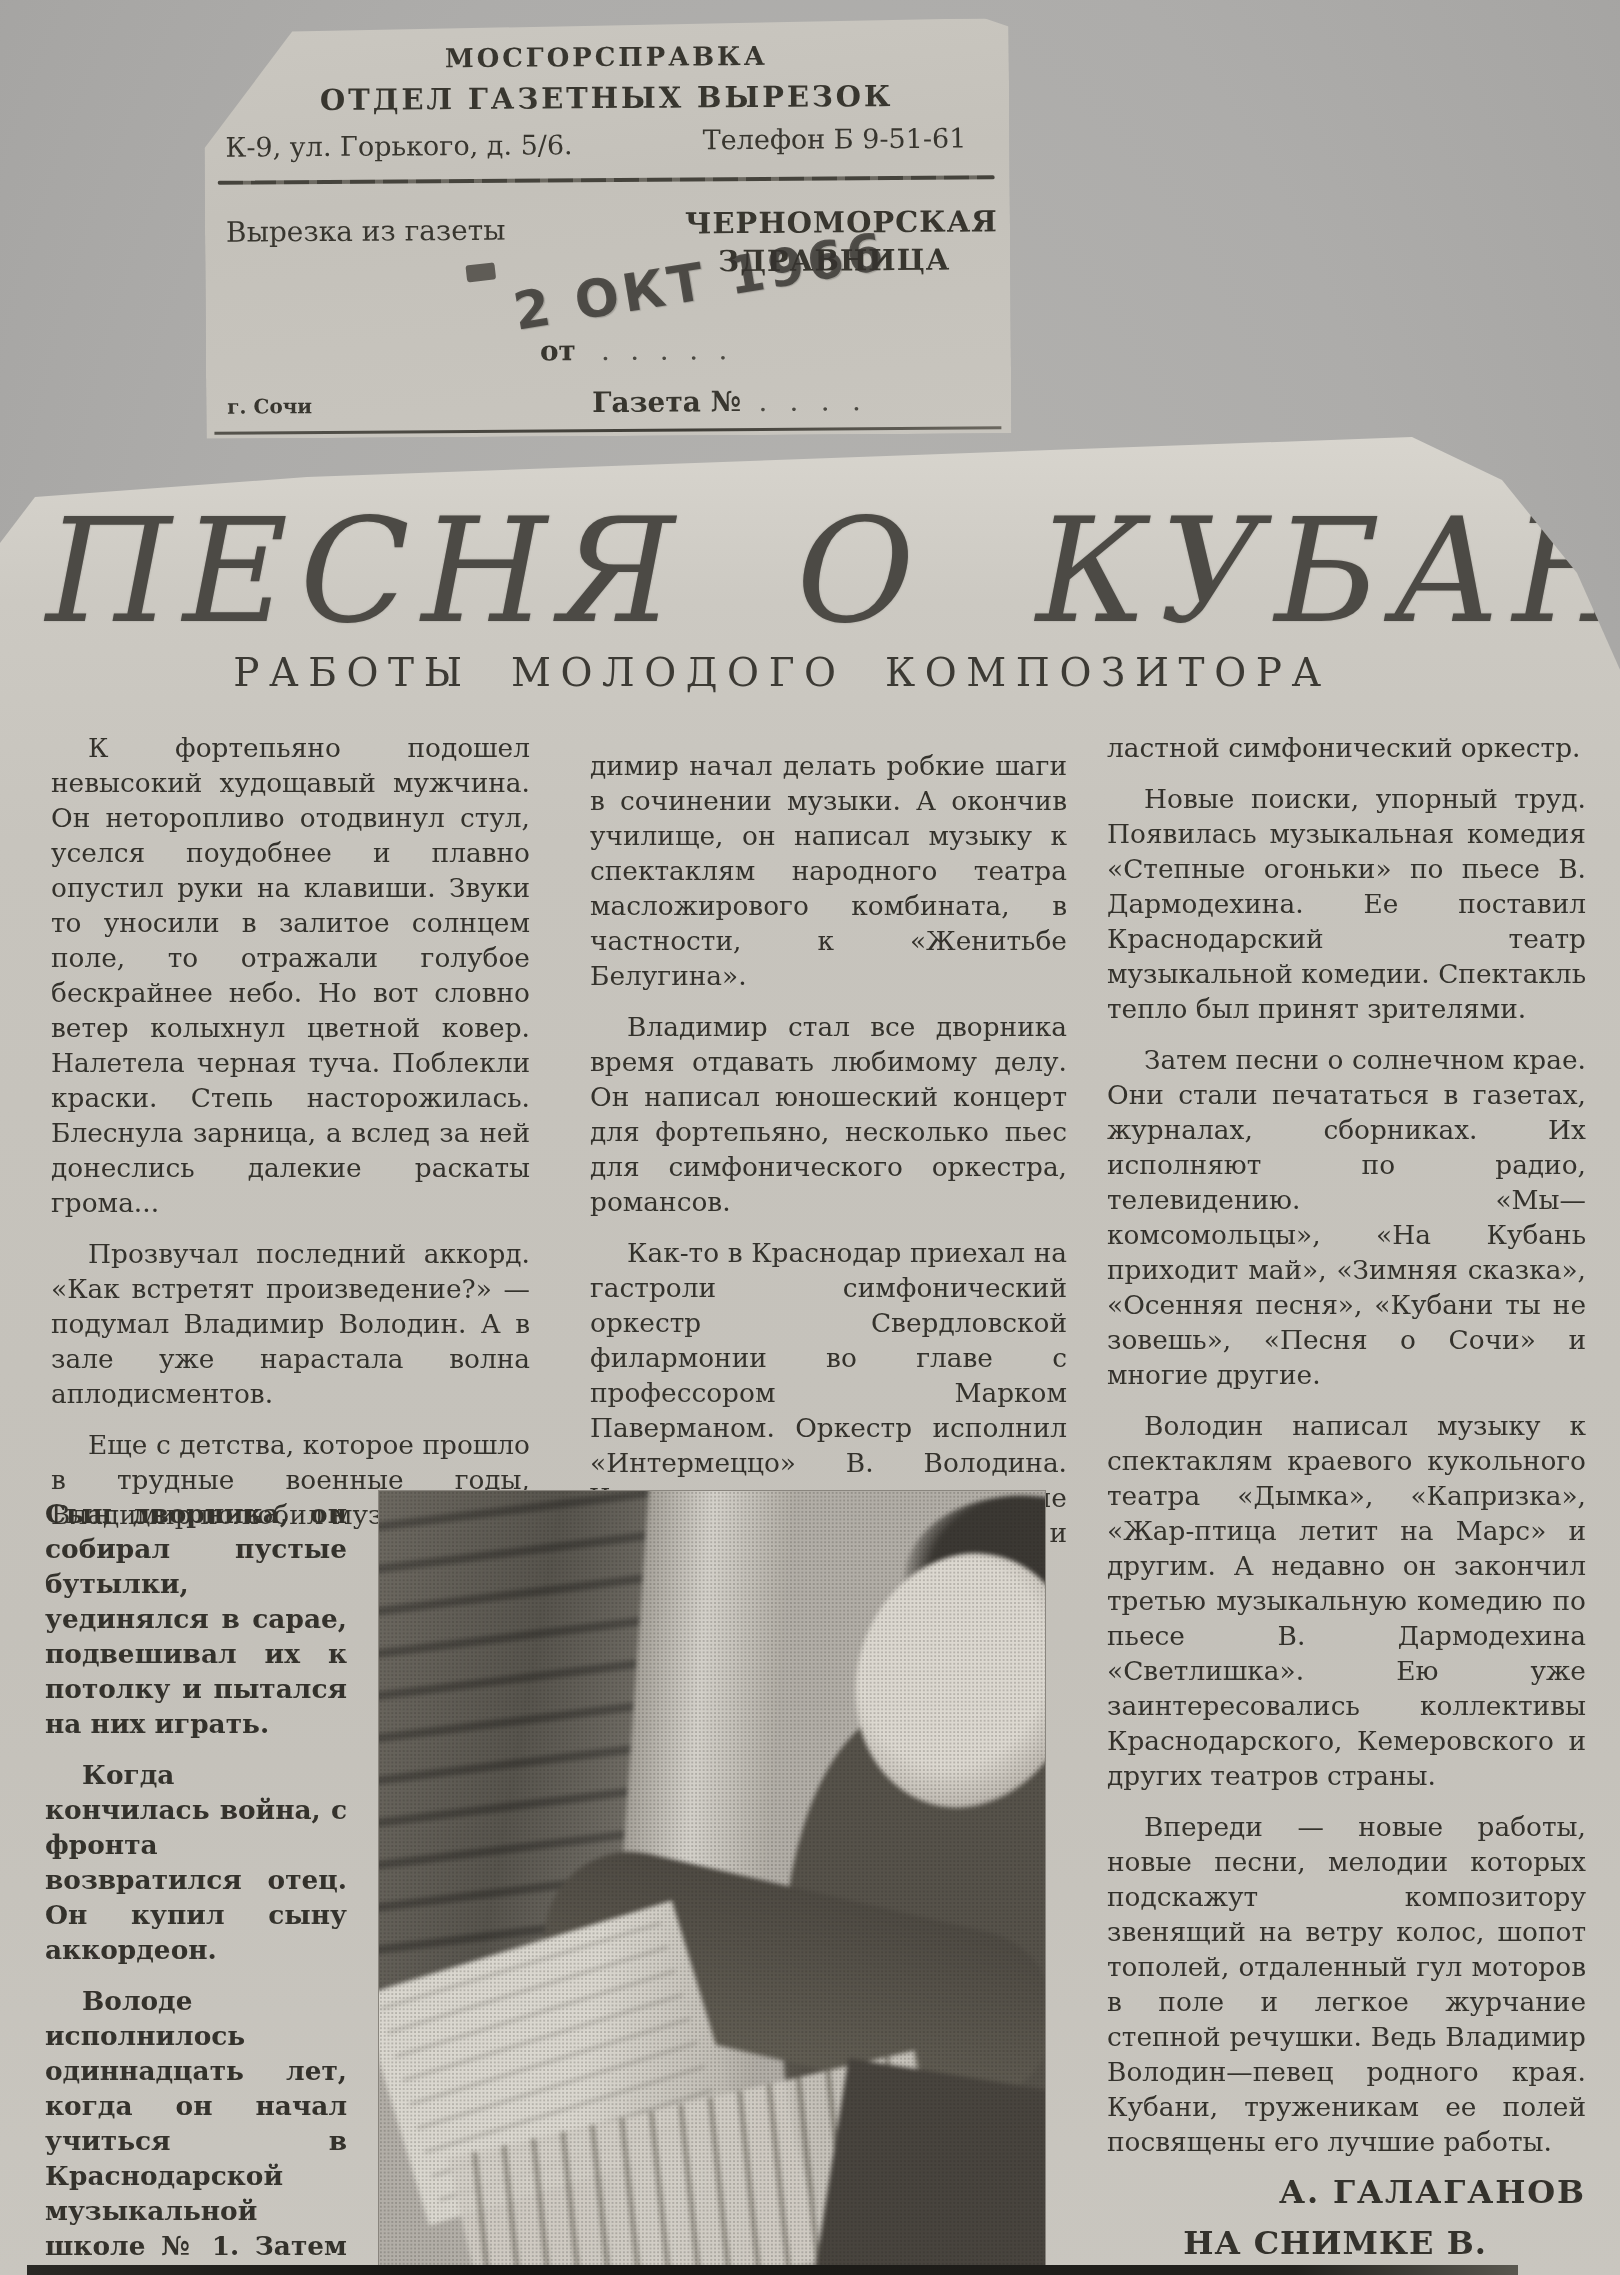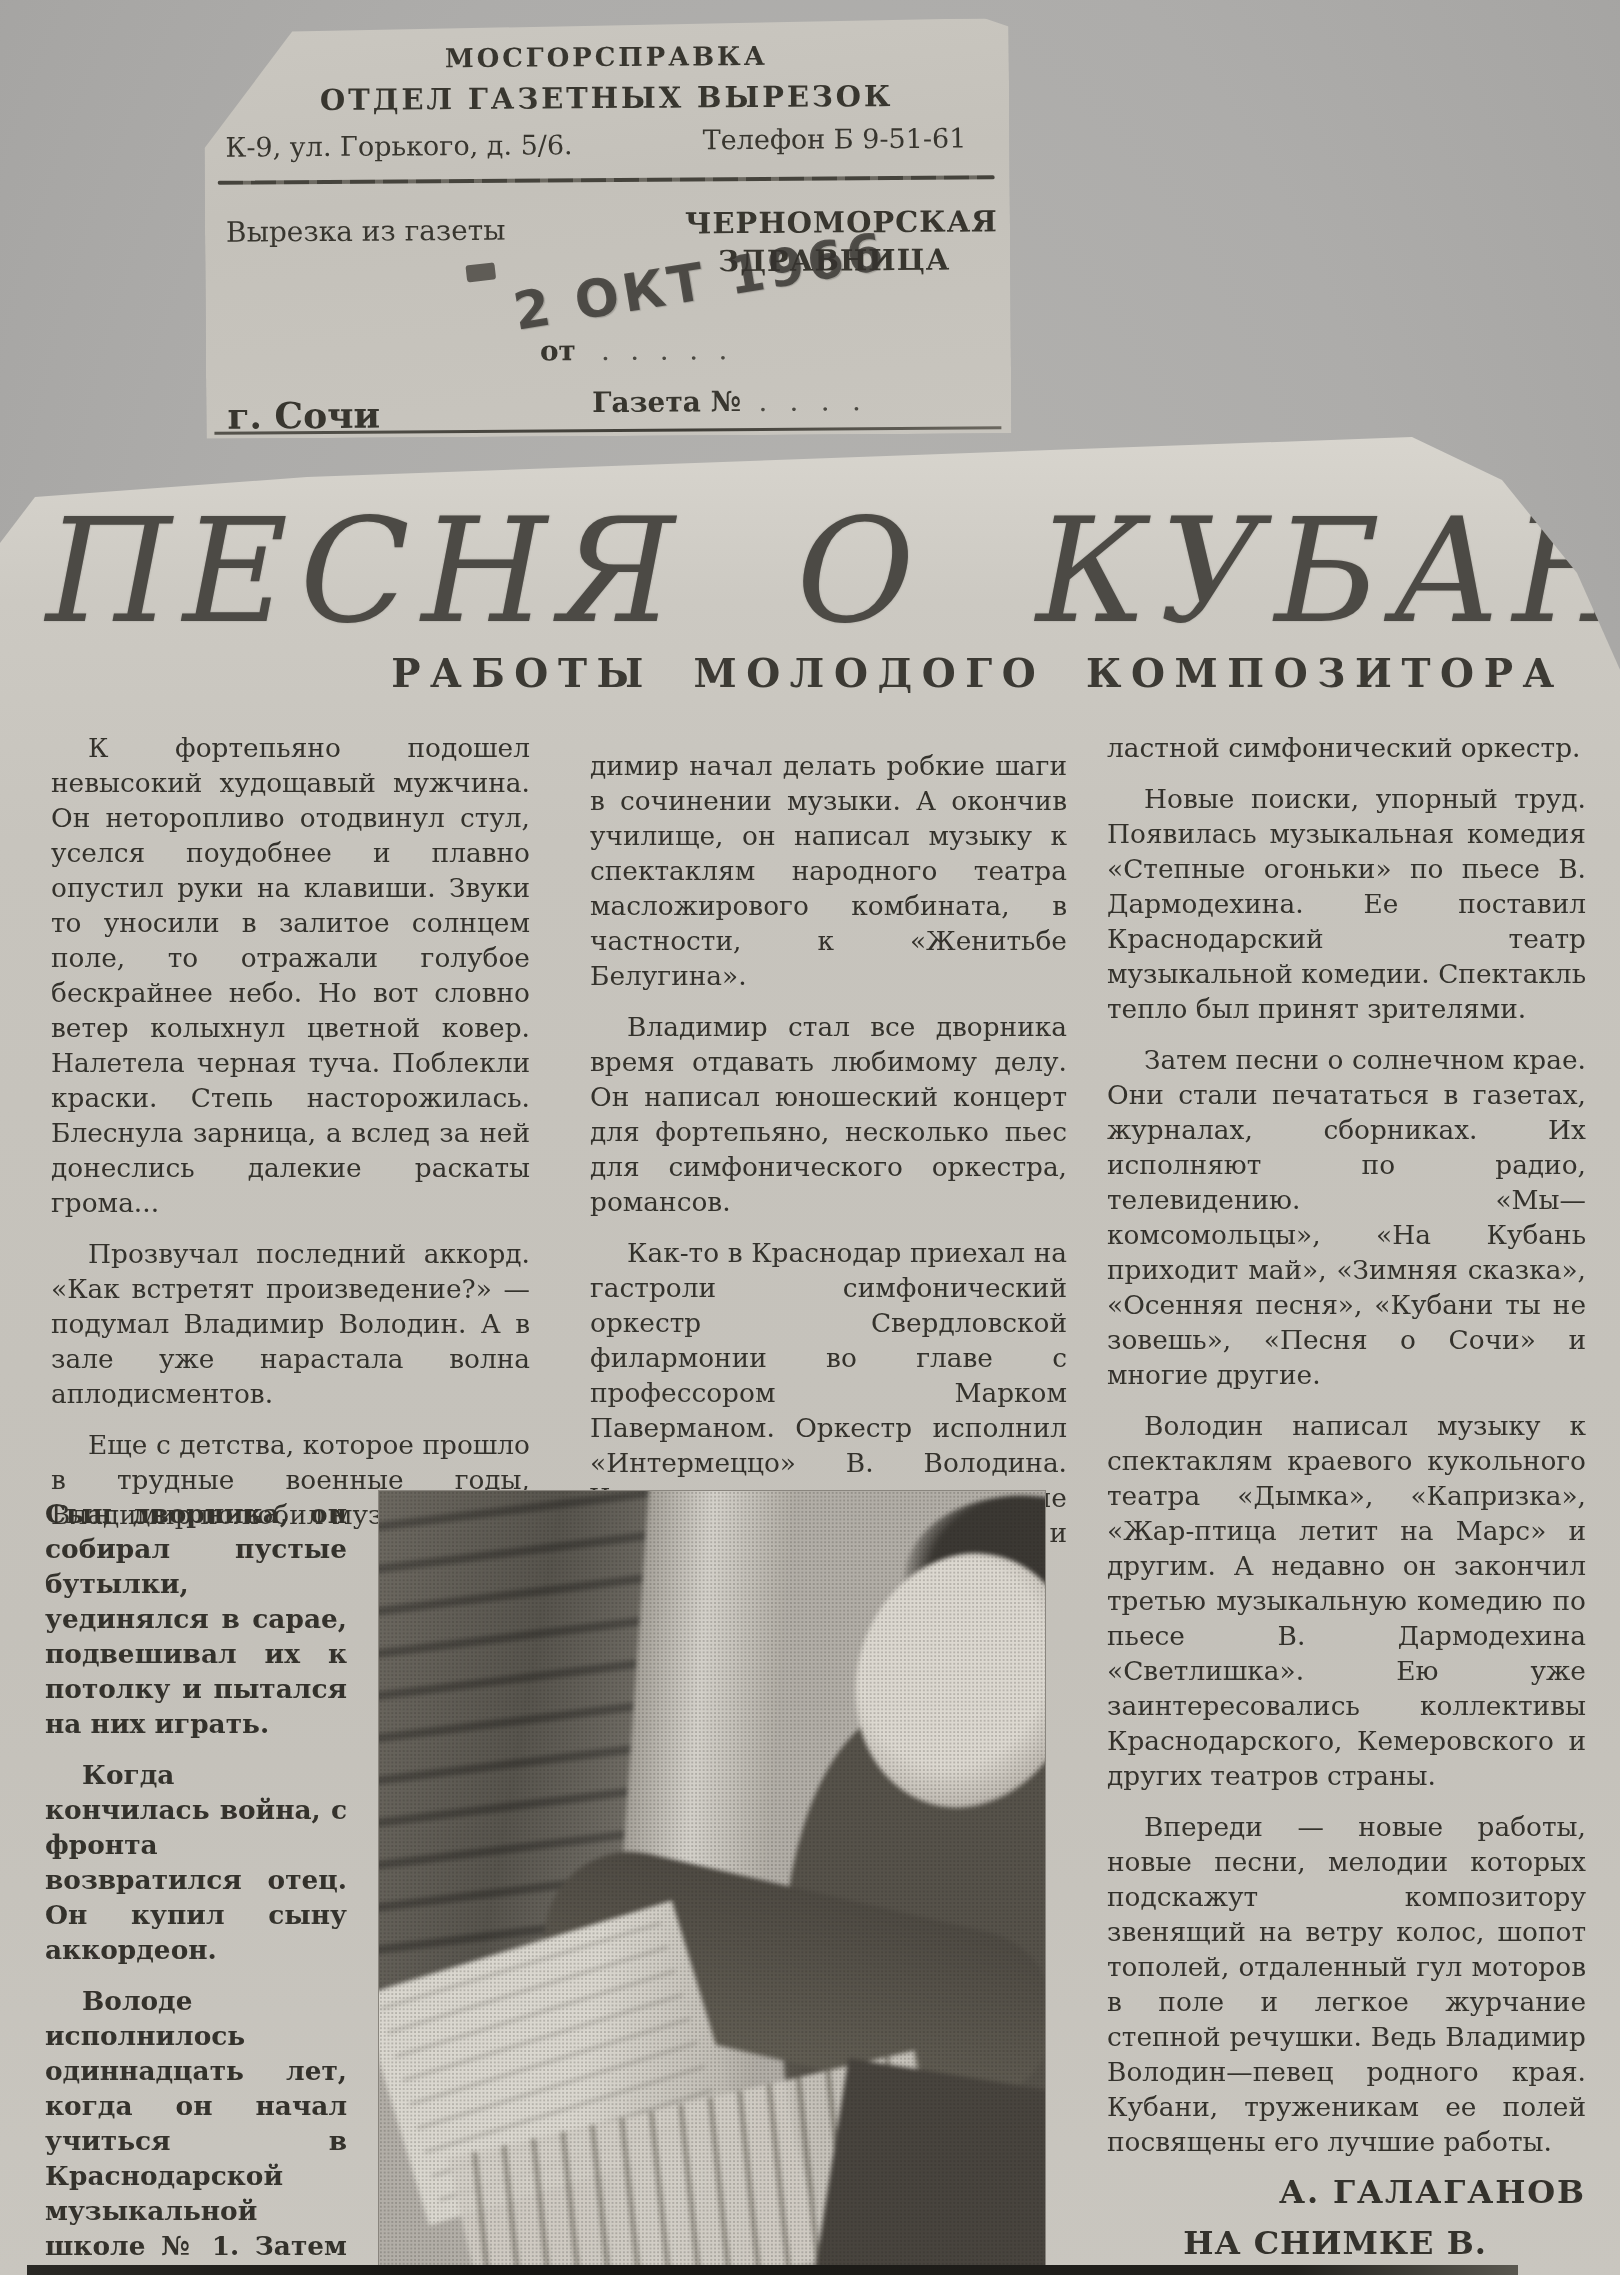--- a/index.html
+++ b/index.html
@@ -30,41 +30,41 @@
   .label .paper-name{position:absolute;top:184px;left:480px;width:298px;text-align:center;
     font-weight:bold;font-size:29px;letter-spacing:1px;line-height:38px;}
   .label .stamp{position:absolute;top:229px;left:306px;width:403px;
     font-family:"DejaVu Sans","Liberation Sans",sans-serif;font-weight:bold;
     font-size:52px;color:rgba(52,50,46,.78);transform:rotate(-9deg);letter-spacing:3.8px;
     text-shadow:1px 1px 1px rgba(52,50,46,.25);}
   .label .stamp-blob{position:absolute;top:242px;left:261px;width:29px;height:17.3px;
     background:rgba(60,58,52,.75);border-radius:2.9px;transform:rotate(-6deg);}
   .label .from-row{position:absolute;top:313px;left:334px;font-size:28px;font-weight:bold;}
   .label .from-dots{font-weight:normal;letter-spacing:5.8px;margin-left:25px;color:#4b4942;}
-  .label .city{position:absolute;top:371px;left:21px;font-size:36px;font-weight:bold;}
+  .label .city{position:absolute;top:371px;left:21px;font-size:20px;font-weight:bold;}
   .label .gazeta{position:absolute;top:365px;left:386px;font-size:28px;font-weight:bold;}
   .label .gazeta-dots{font-weight:normal;letter-spacing:6.7px;margin-left:17.3px;color:#4b4942;}
   .label .rule2{position:absolute;bottom:3.8px;left:7.7px;right:9.6px;height:2.9px;
     background:linear-gradient(90deg,#55534c,#3f3d37 60%,#6a675f);}
   
   .clip{
     position:absolute;left:0;top:437px;width:1621px;height:1839px;
     background:linear-gradient(180deg,#d8d5ce 0%,#ccc9c2 9%,#c7c4bd 22%,#c4c1ba 65%,#c9c6bf 100%);
     clip-path:polygon(0 106px,35px 60px,307px 40px,1412px 0,1502px 43px,1577px 136px,1621px 235px,1621px 1839px,0 1839px);
     color:#35332d;
   }
   .title{
     position:absolute;top:50px;left:46px;width:1528px;
     font-style:italic;font-weight:normal;font-size:144px;letter-spacing:11.5px;word-spacing:53px;
     color:#4c4a45;white-space:nowrap;
     text-shadow:0 0 1.9px rgba(76,74,69,.35);
   }
   .subtitle{
-    position:absolute;top:213px;left:0;width:1564px;text-align:right;
-    font-weight:bold;font-size:39px;letter-spacing:9.6px;word-spacing:17.3px;color:#3c3a34;
+    position:absolute;top:213px;left:0;width:1564px;text-align:center;
+    font-weight:normal;font-size:39px;letter-spacing:9.6px;word-spacing:17.3px;color:#3c3a34;
   }
   .col{position:absolute;font-size:26.4px;line-height:35px;text-align:justify;color:#34322c;}
   .col p{margin:16px;text-indent:37px;}
   .col1a{left:35px;top:277px;width:511px;}
   .col1b{left:29px;top:1043px;width:334px;font-weight:bold;}
   .col2a{left:574px;top:295px;width:509px;}
   .col3{left:1091px;top:277px;width:511px;}
   .byline{margin-top:5.8px;text-indent:0;text-align:right;font-weight:bold;font-size:32px;letter-spacing:1.9px;}
   .caption{text-indent:0;text-align:center;font-weight:bold;font-size:32px;padding-right:60px;letter-spacing:1px;}
   .credit{text-indent:0;text-align:right;font-weight:bold;font-size:28px;padding-right:94px;}

